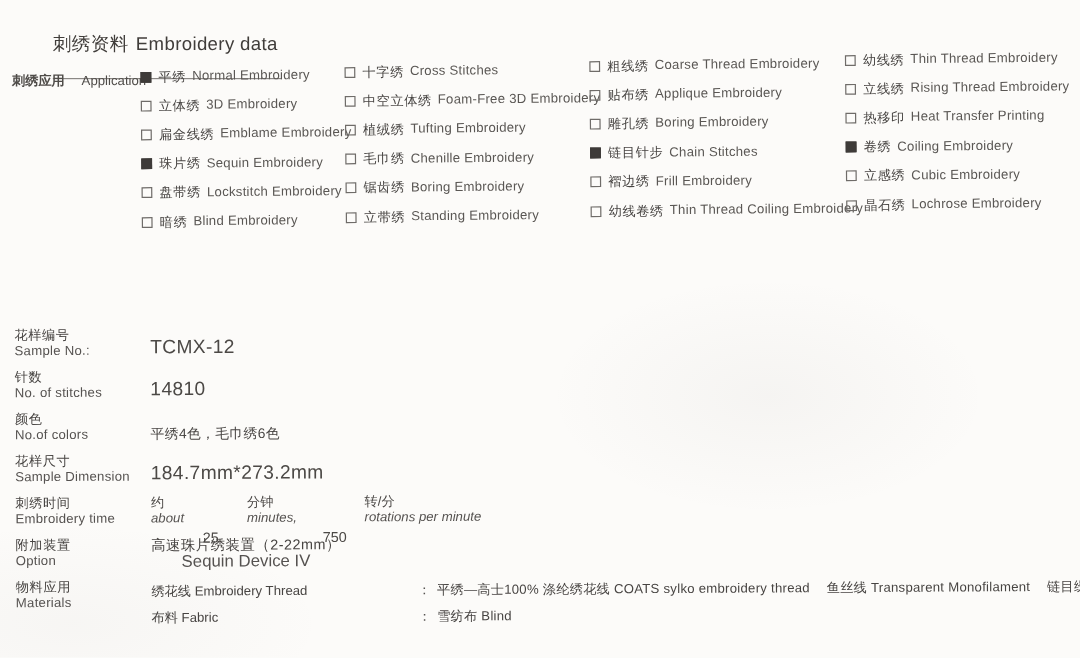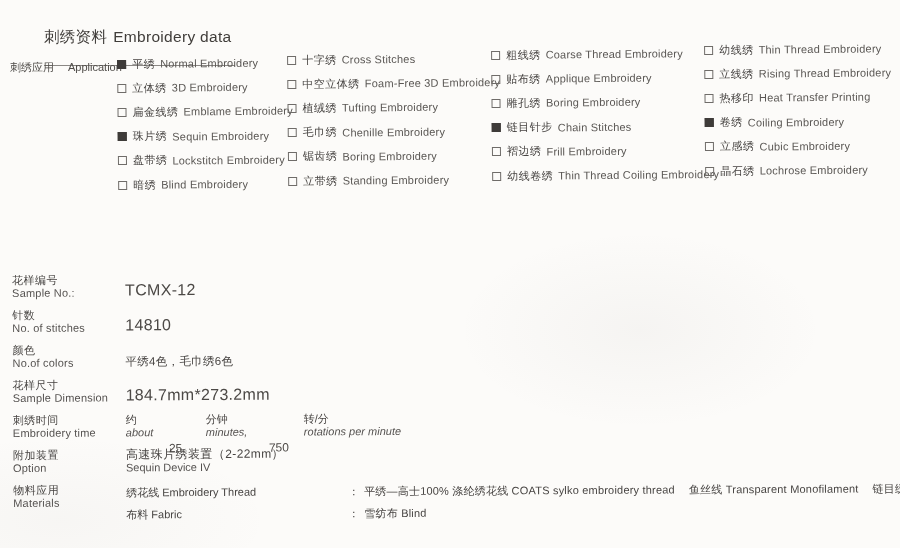--- a/index.html
+++ b/index.html
@@ -25,21 +25,21 @@
     border-bottom:1px solid #8b8885;
     white-space:nowrap;
     margin-left:34px;
   }
   .title .zh { margin-right:6px; }
   
   .app-label {
     position:absolute; left:10px; top:60px;
     font-size:11px; color:#4f4c49; white-space:nowrap;
   }
-  .app-label .zh { margin-right:14px; }
+  .app-label .zh { margin-right:14px;font-weight:bold; }
   .grid {
     position:absolute; left:117px; top:40px; right:0;
     display:flex; align-items:flex-start;
   }
   .col { transform:rotate(-0.5deg); transform-origin:0 0; }
   .col0 { width:170px; margin-top:12px; }
   .col1 { width:204px; margin-top:8px;  }
   .col2 { width:213px; margin-top:3px;  }
   .col3 { width:183px; margin-top:-2px; }
   .item {
@@ -74,21 +74,21 @@
   .tcol.c2 { width:63px; }
   .tnum {
     display:flex; align-items:center;
     font-size:12px; color:#4c4946;margin-top:28px;
   }
   .tnum.n1 { width:37px; }
   .tnum.n2 { width:35px; }
   
   .opt { position:absolute; left:113px; top:0; }
   .opt .zh { font-size:12px; color:#474442; line-height:13px; letter-spacing:.4px; }
-  .opt .en { font-size:11px; color:#555250; line-height:13px; }
+  .opt .en { font-size:14px; color:#555250; line-height:13px;text-align:center; }
   
   .drow.mats-row { height:48px; }
   .mats { position:absolute; left:113px; top:2px; }
   .mline { display:flex; align-items:baseline; height:22px; font-size:11px; }
   .mlabel { width:222px; color:#474442; }
   .mcolon { width:16px; color:#555250; }
   .mseg { margin-right:14px; color:#474442; letter-spacing:.2px; white-space:nowrap; }
 </style>
 </head>
 <body>

